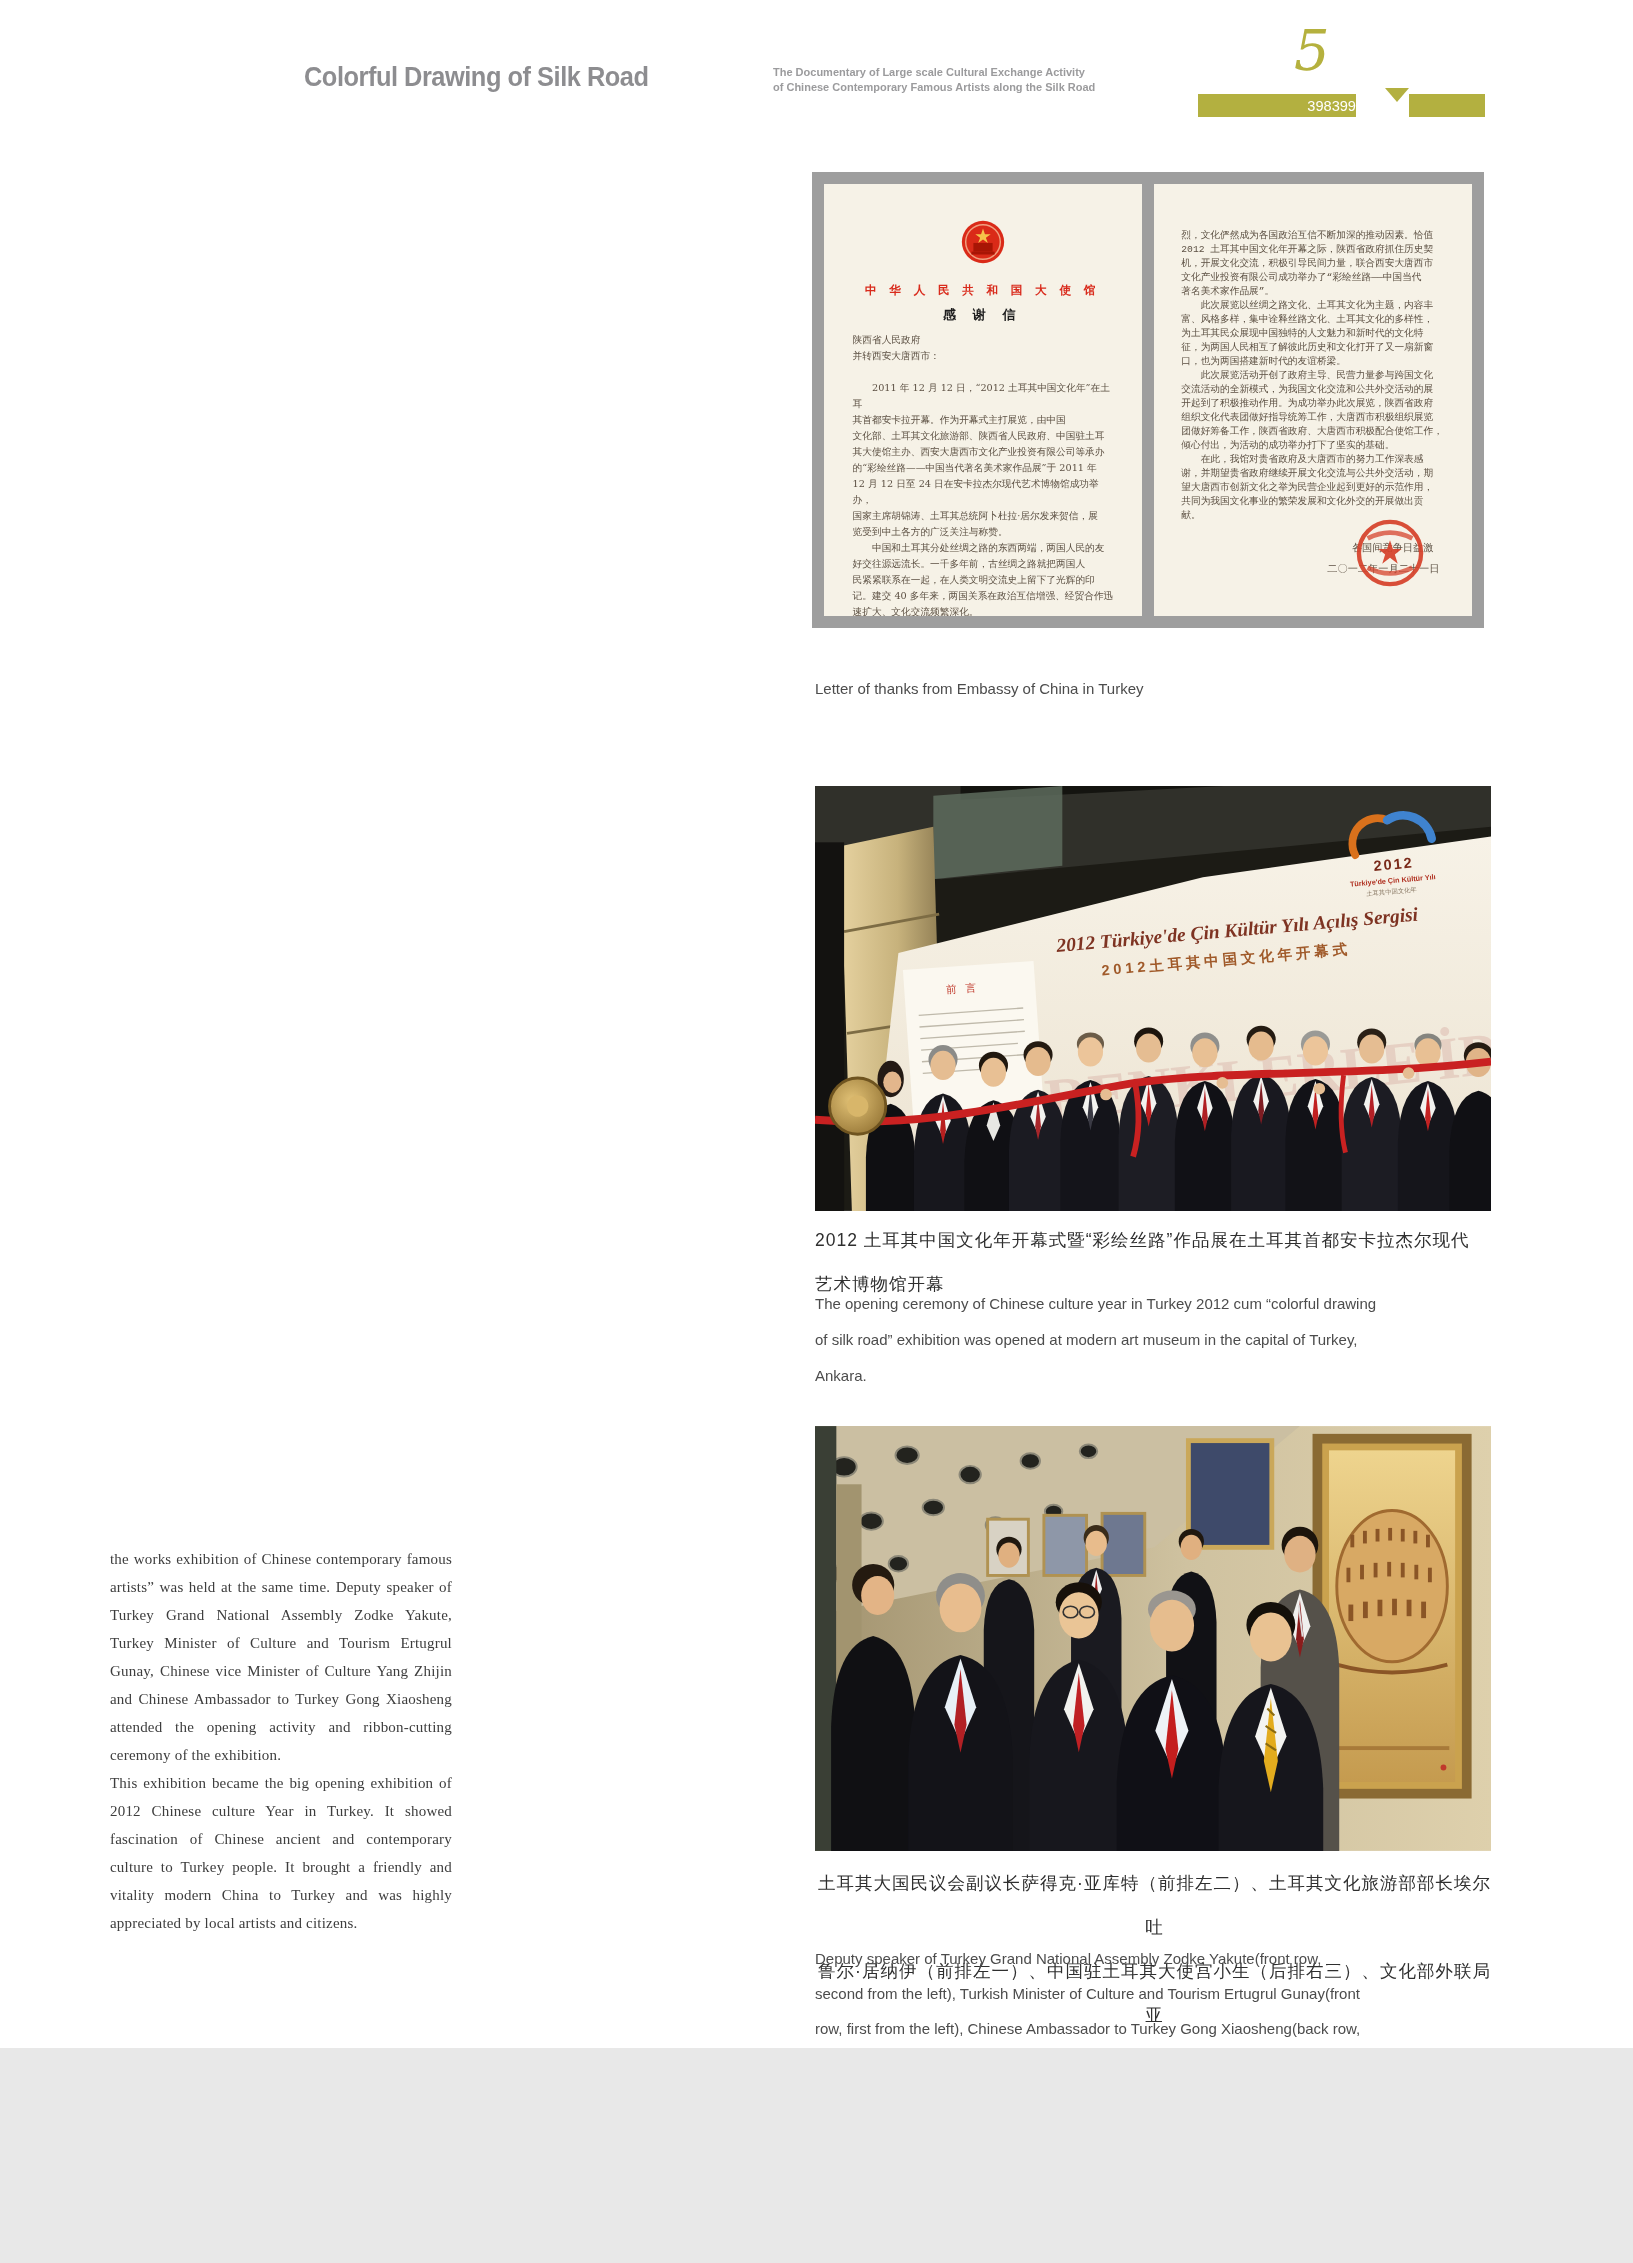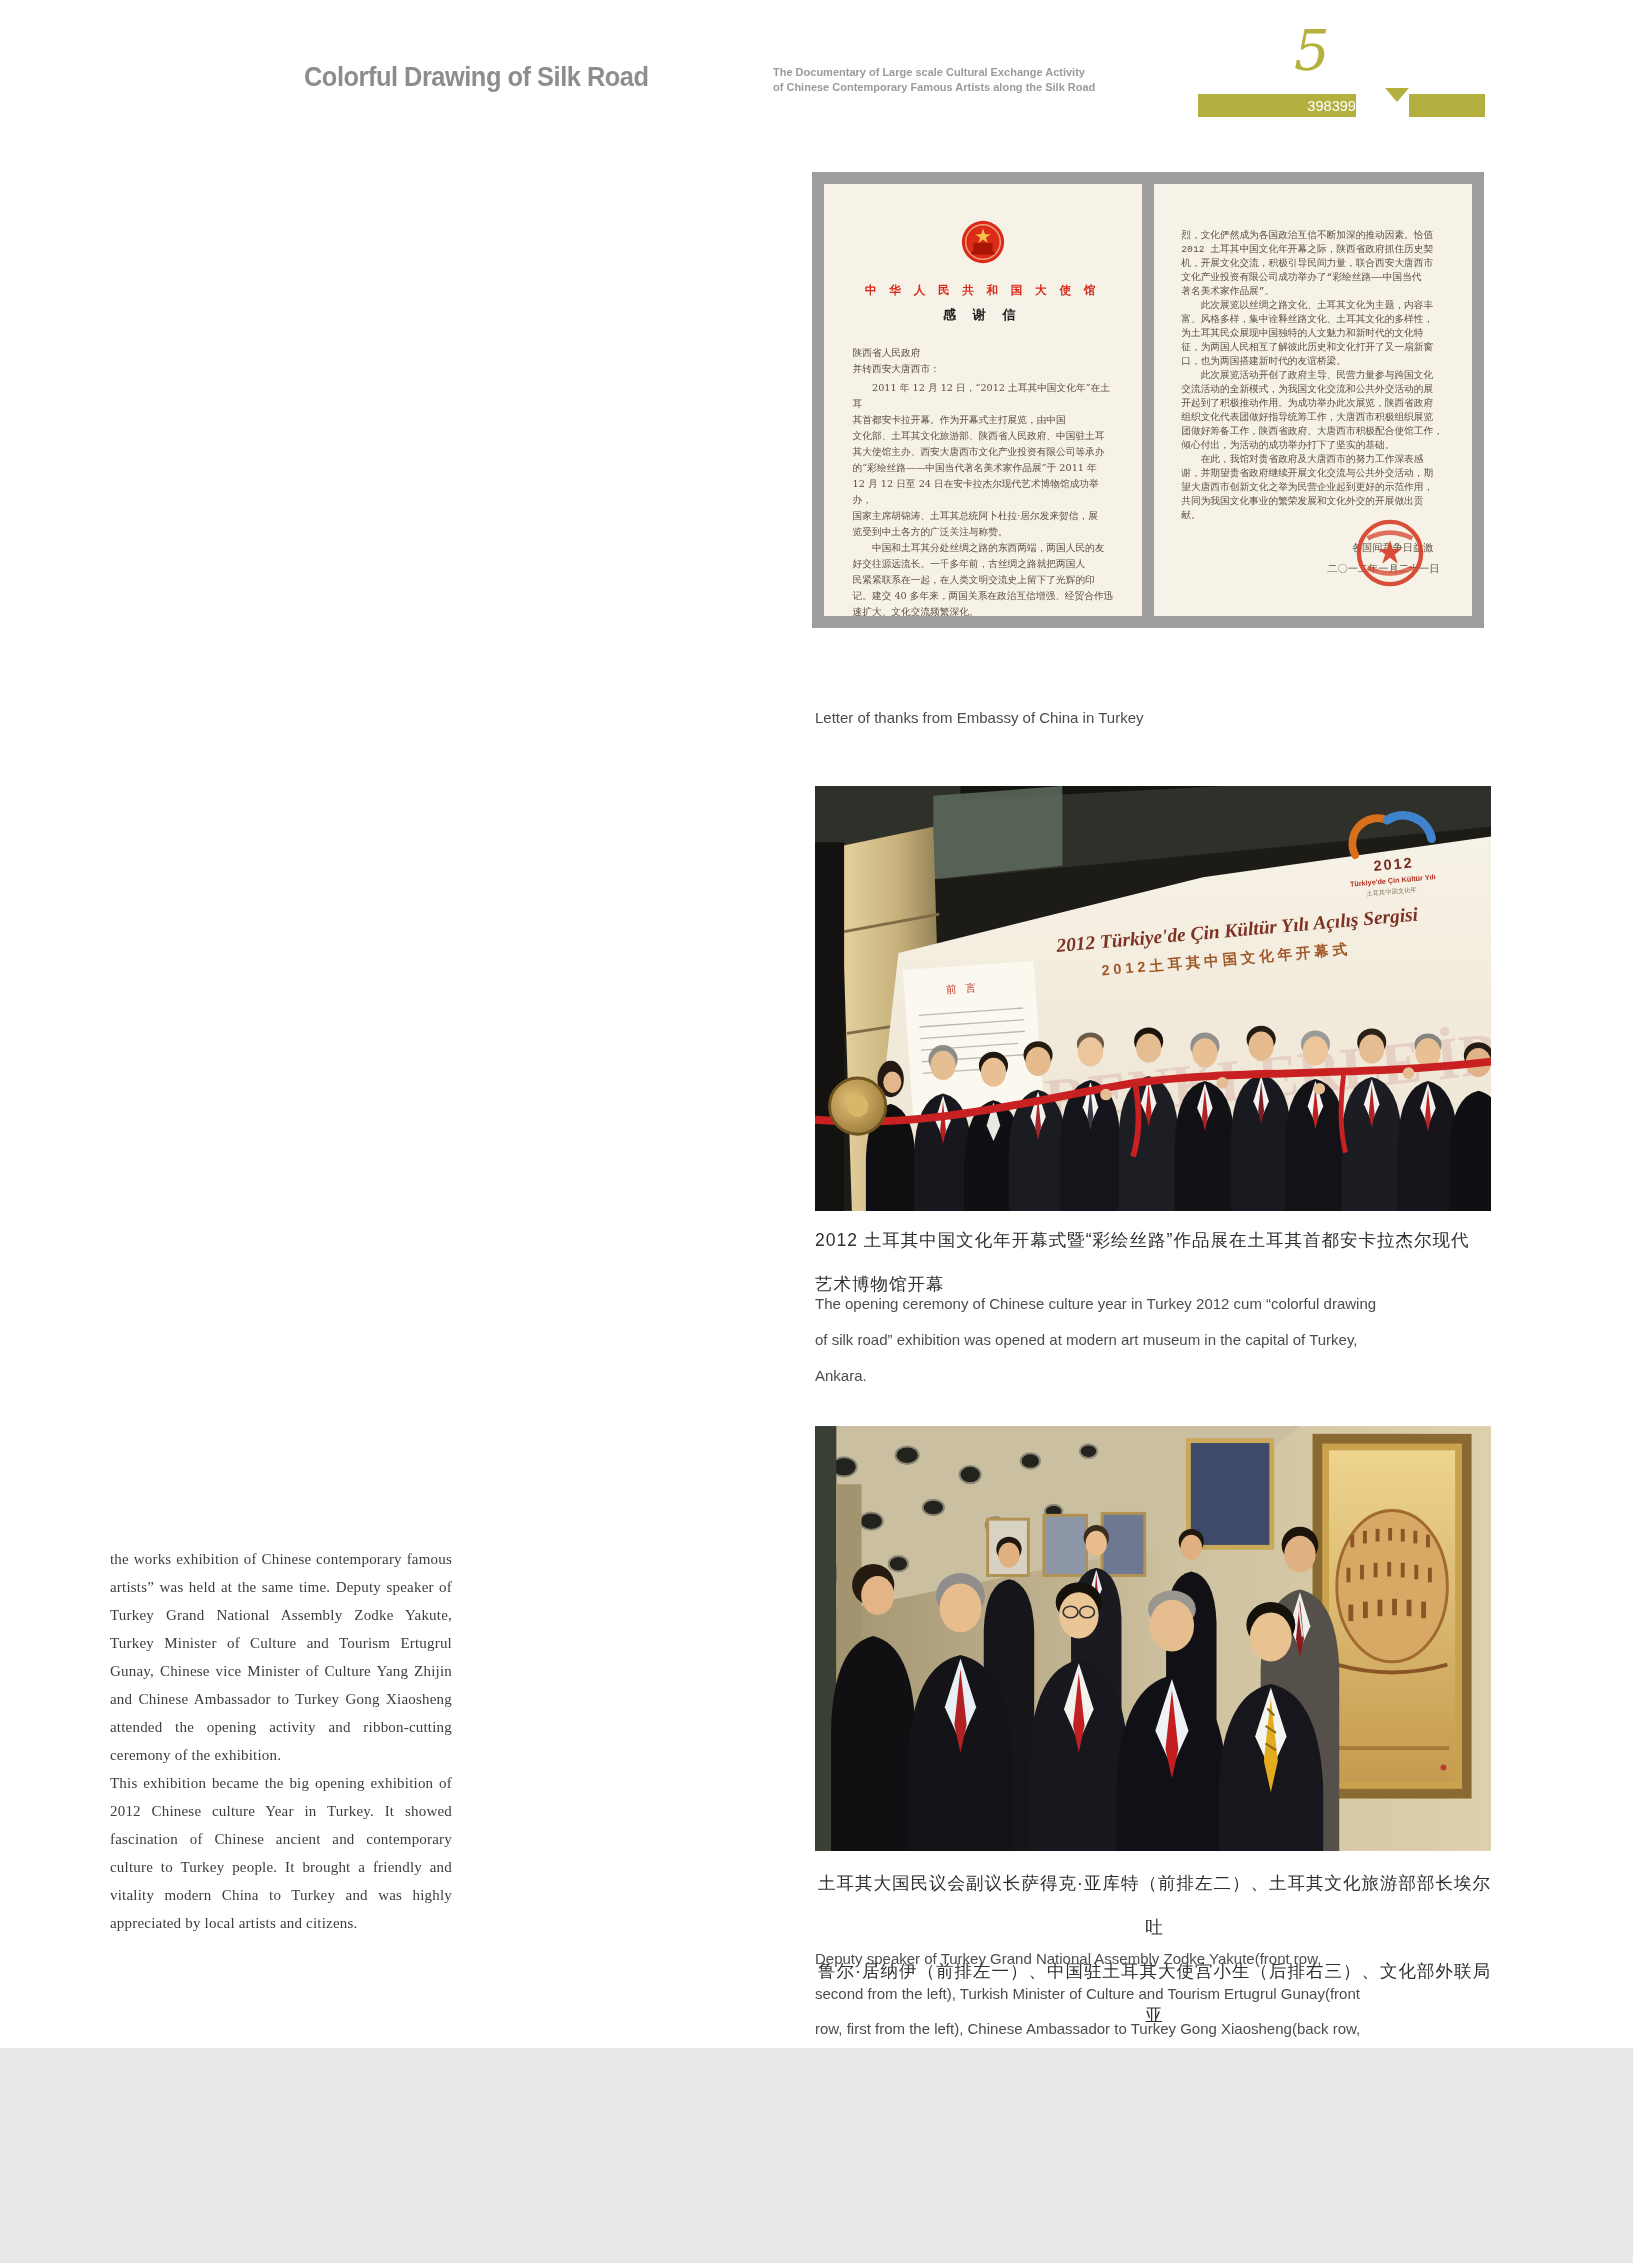--- a/index.html
+++ b/index.html
@@ -20,36 +20,36 @@
        border-left:12.6px solid transparent;border-right:12.6px solid transparent;border-top:14.6px solid #b3b040;}
   
   .letterframe{position:absolute;left:812px;top:172px;width:672px;height:456px;background:#9e9e9e;
                box-sizing:border-box;padding:11.6px;display:flex;gap:12.6px;}
   .lpage,.rpage{flex:1;background:#f6f2e7;position:relative;overflow:hidden;}
   .emblem{position:absolute;left:50%;top:33px;transform:translateX(-50%);}
   .letterhead{position:absolute;left:0;right:0;top:99px;text-align:center;color:#d92b1c;font-weight:bold;
               font-size:11.6px;letter-spacing:4.9px;font-family:"Liberation Serif",serif;white-space:nowrap;}
   .thanks-title{position:absolute;left:0;right:0;top:122px;text-align:center;color:#1d1d1d;font-weight:bold;
                 font-size:13px;letter-spacing:6.8px;font-family:"Liberation Serif",serif;}
-  .salutation{position:absolute;left:29px;top:161px;font-size:9.7px;line-height:16.5px;color:#5c5043;
+  .salutation{position:absolute;left:29px;top:148px;font-size:9.7px;line-height:16.5px;color:#5c5043;
               font-family:Liberation Sans, sans-serif;white-space:pre-line;}
   .lbody{position:absolute;left:29px;right:25px;top:196px;font-size:9.7px;line-height:16px;color:#5c5043;
          font-family:"DejaVu Serif",serif;white-space:pre-line;}
   .rbody{position:absolute;left:27px;right:25px;top:45px;font-size:9.7px;line-height:14px;color:#5c5043;
          font-family:Liberation Mono, monospace;white-space:pre-line;}
   .rsign{position:absolute;right:39px;top:357px;font-size:10.2px;color:#5c5043;font-family:"DejaVu Serif",serif;}
   .rdate{position:absolute;right:33px;top:378px;font-size:10.2px;color:#5c5043;font-family:"DejaVu Serif",serif;}
   .seal{position:absolute;left:202px;top:335px;opacity:.92;}
   
   .cap-zh{position:absolute;left:815px;width:679px;font-size:17.5px;color:#2f2f2f;letter-spacing:1px;
           line-height:44px;white-space:pre-line;}
   .cap-en{position:absolute;left:815px;width:679px;font-size:15px;color:#4c4c4c;line-height:36px;
           white-space:pre-line;}
   .cap1-zh{top:633px;}
-  .cap1-en{top:700px;}
+  .cap1-en{top:671px;}
   .cap2-zh{top:1218px;}
   .cap2-en{top:1286px;}
   .cap3-zh{top:1861px;line-height:44px;text-align:center;}
   .cap3-en{top:1941px;line-height:35px;}
   
   .photo{position:absolute;left:815px;width:676px;height:425px;overflow:hidden;}
   .photo1{top:786px;}
   .photo2{top:1426px;}
   
   .leftcol{position:absolute;left:110px;top:1545px;width:342px;}

